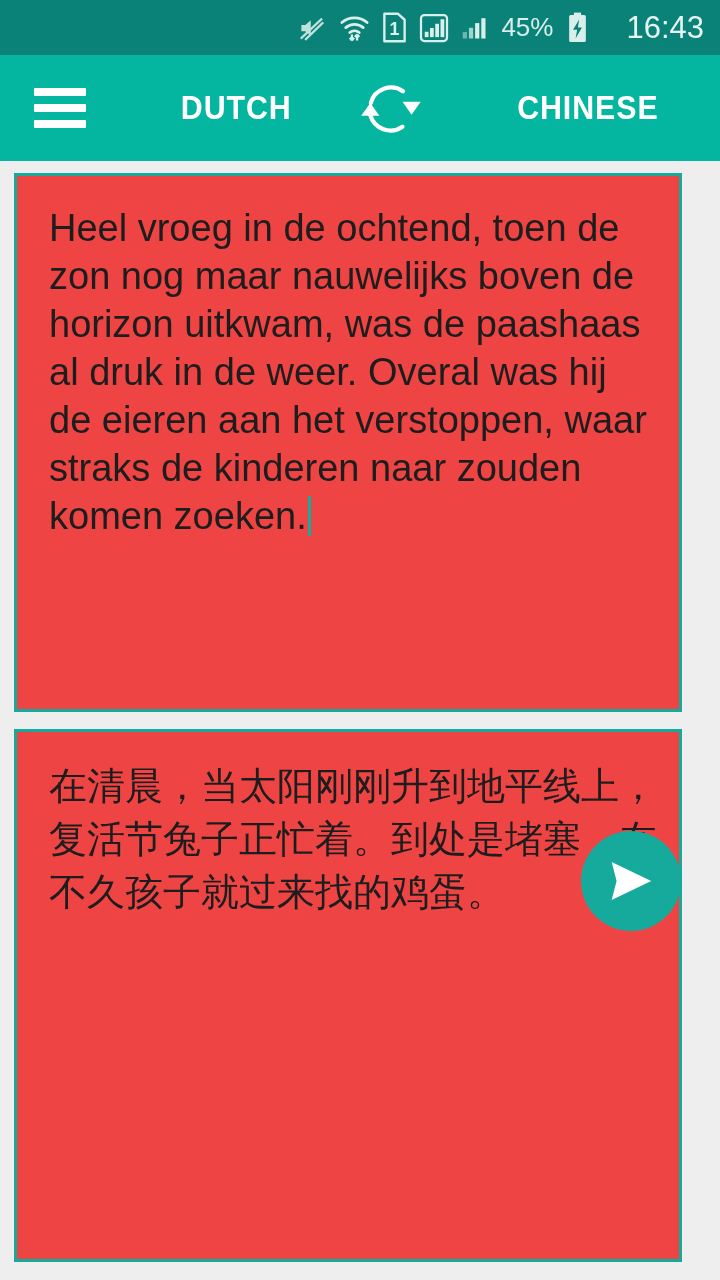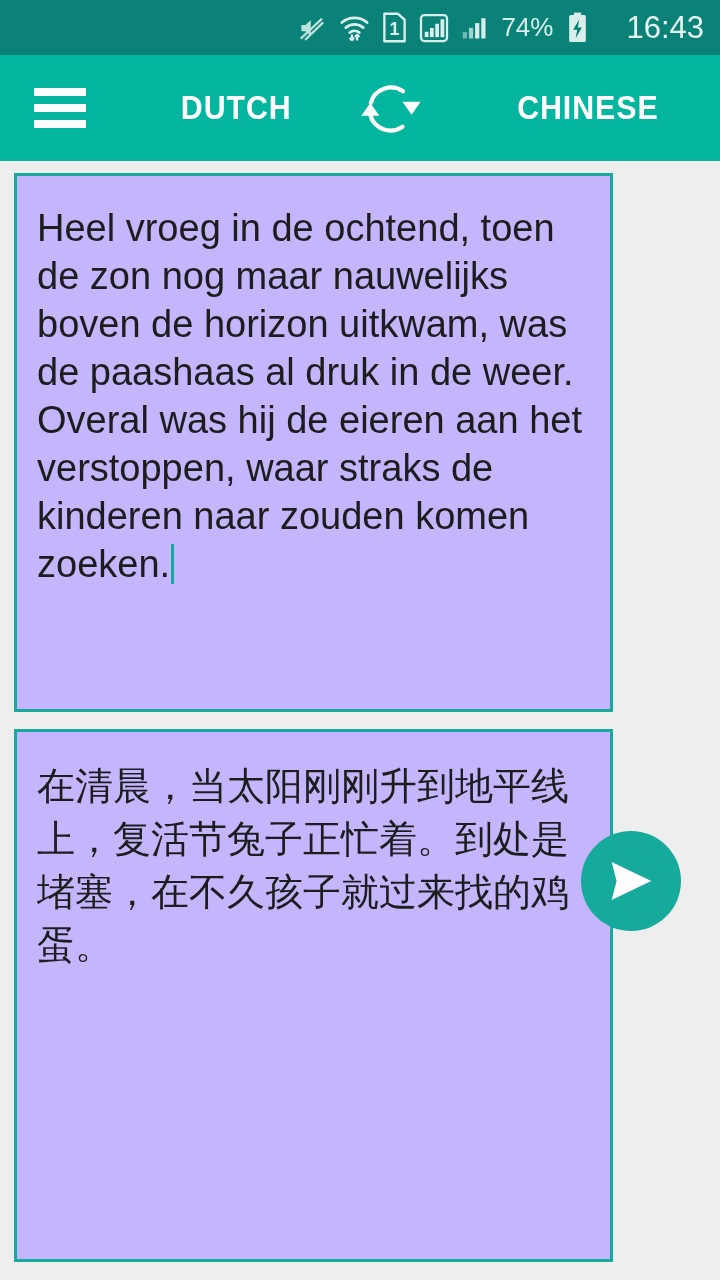--- a/index.html
+++ b/index.html
@@ -99,24 +99,25 @@
   }
 
   
   .content {
     position: relative;
     padding: 0;
   }
   .card {
     position: absolute;
     left: 14px;
-    width: 599px;
-    background: #c4b5fd;
+    width: 668px;
+    background: #ef4444;
     border: 3px solid #16aa9c;
     box-sizing: border-box;
+    padding-left: 12px;
   }
   .card-source {
     top: 12px;
     height: 539px;
   }
   .card-target {
     top: 568px;
     height: 533px;
   }
   .source-text {
@@ -227,21 +228,21 @@
 
     <span class="status-icon">
       <svg width="28" height="28" viewBox="0 0 24 24">
         <rect x="1.5" y="15.5" width="3.6" height="5.5" fill="#6fb8af"></rect>
         <rect x="6.8" y="11.8" width="3.6" height="9.2" fill="#9fd4cd"></rect>
         <rect x="12.1" y="7.8" width="3.6" height="13.2" fill="#d8efec"></rect>
         <rect x="17.4" y="3.6" width="3.6" height="17.4" fill="#d8efec"></rect>
       </svg>
     </span>
 
-    <span class="battery-pct">74%</span>
+    <span class="battery-pct">45%</span>
 
     <span class="status-icon">
       <svg width="21" height="31" viewBox="0 0 16 26">
         <rect x="5" y="0.5" width="6" height="2.4" fill="#d8efec"></rect>
         <rect x="1" y="2.6" width="14" height="22.6" rx="1.4" fill="#d8efec"></rect>
         <path d="M9.4 6.2L4.3 14.9h3.4L6.4 22.2 11.7 13h-3.4z" fill="#0a8277"></path>
       </svg>
     </span>
 
     <span class="clock">16:43</span>

